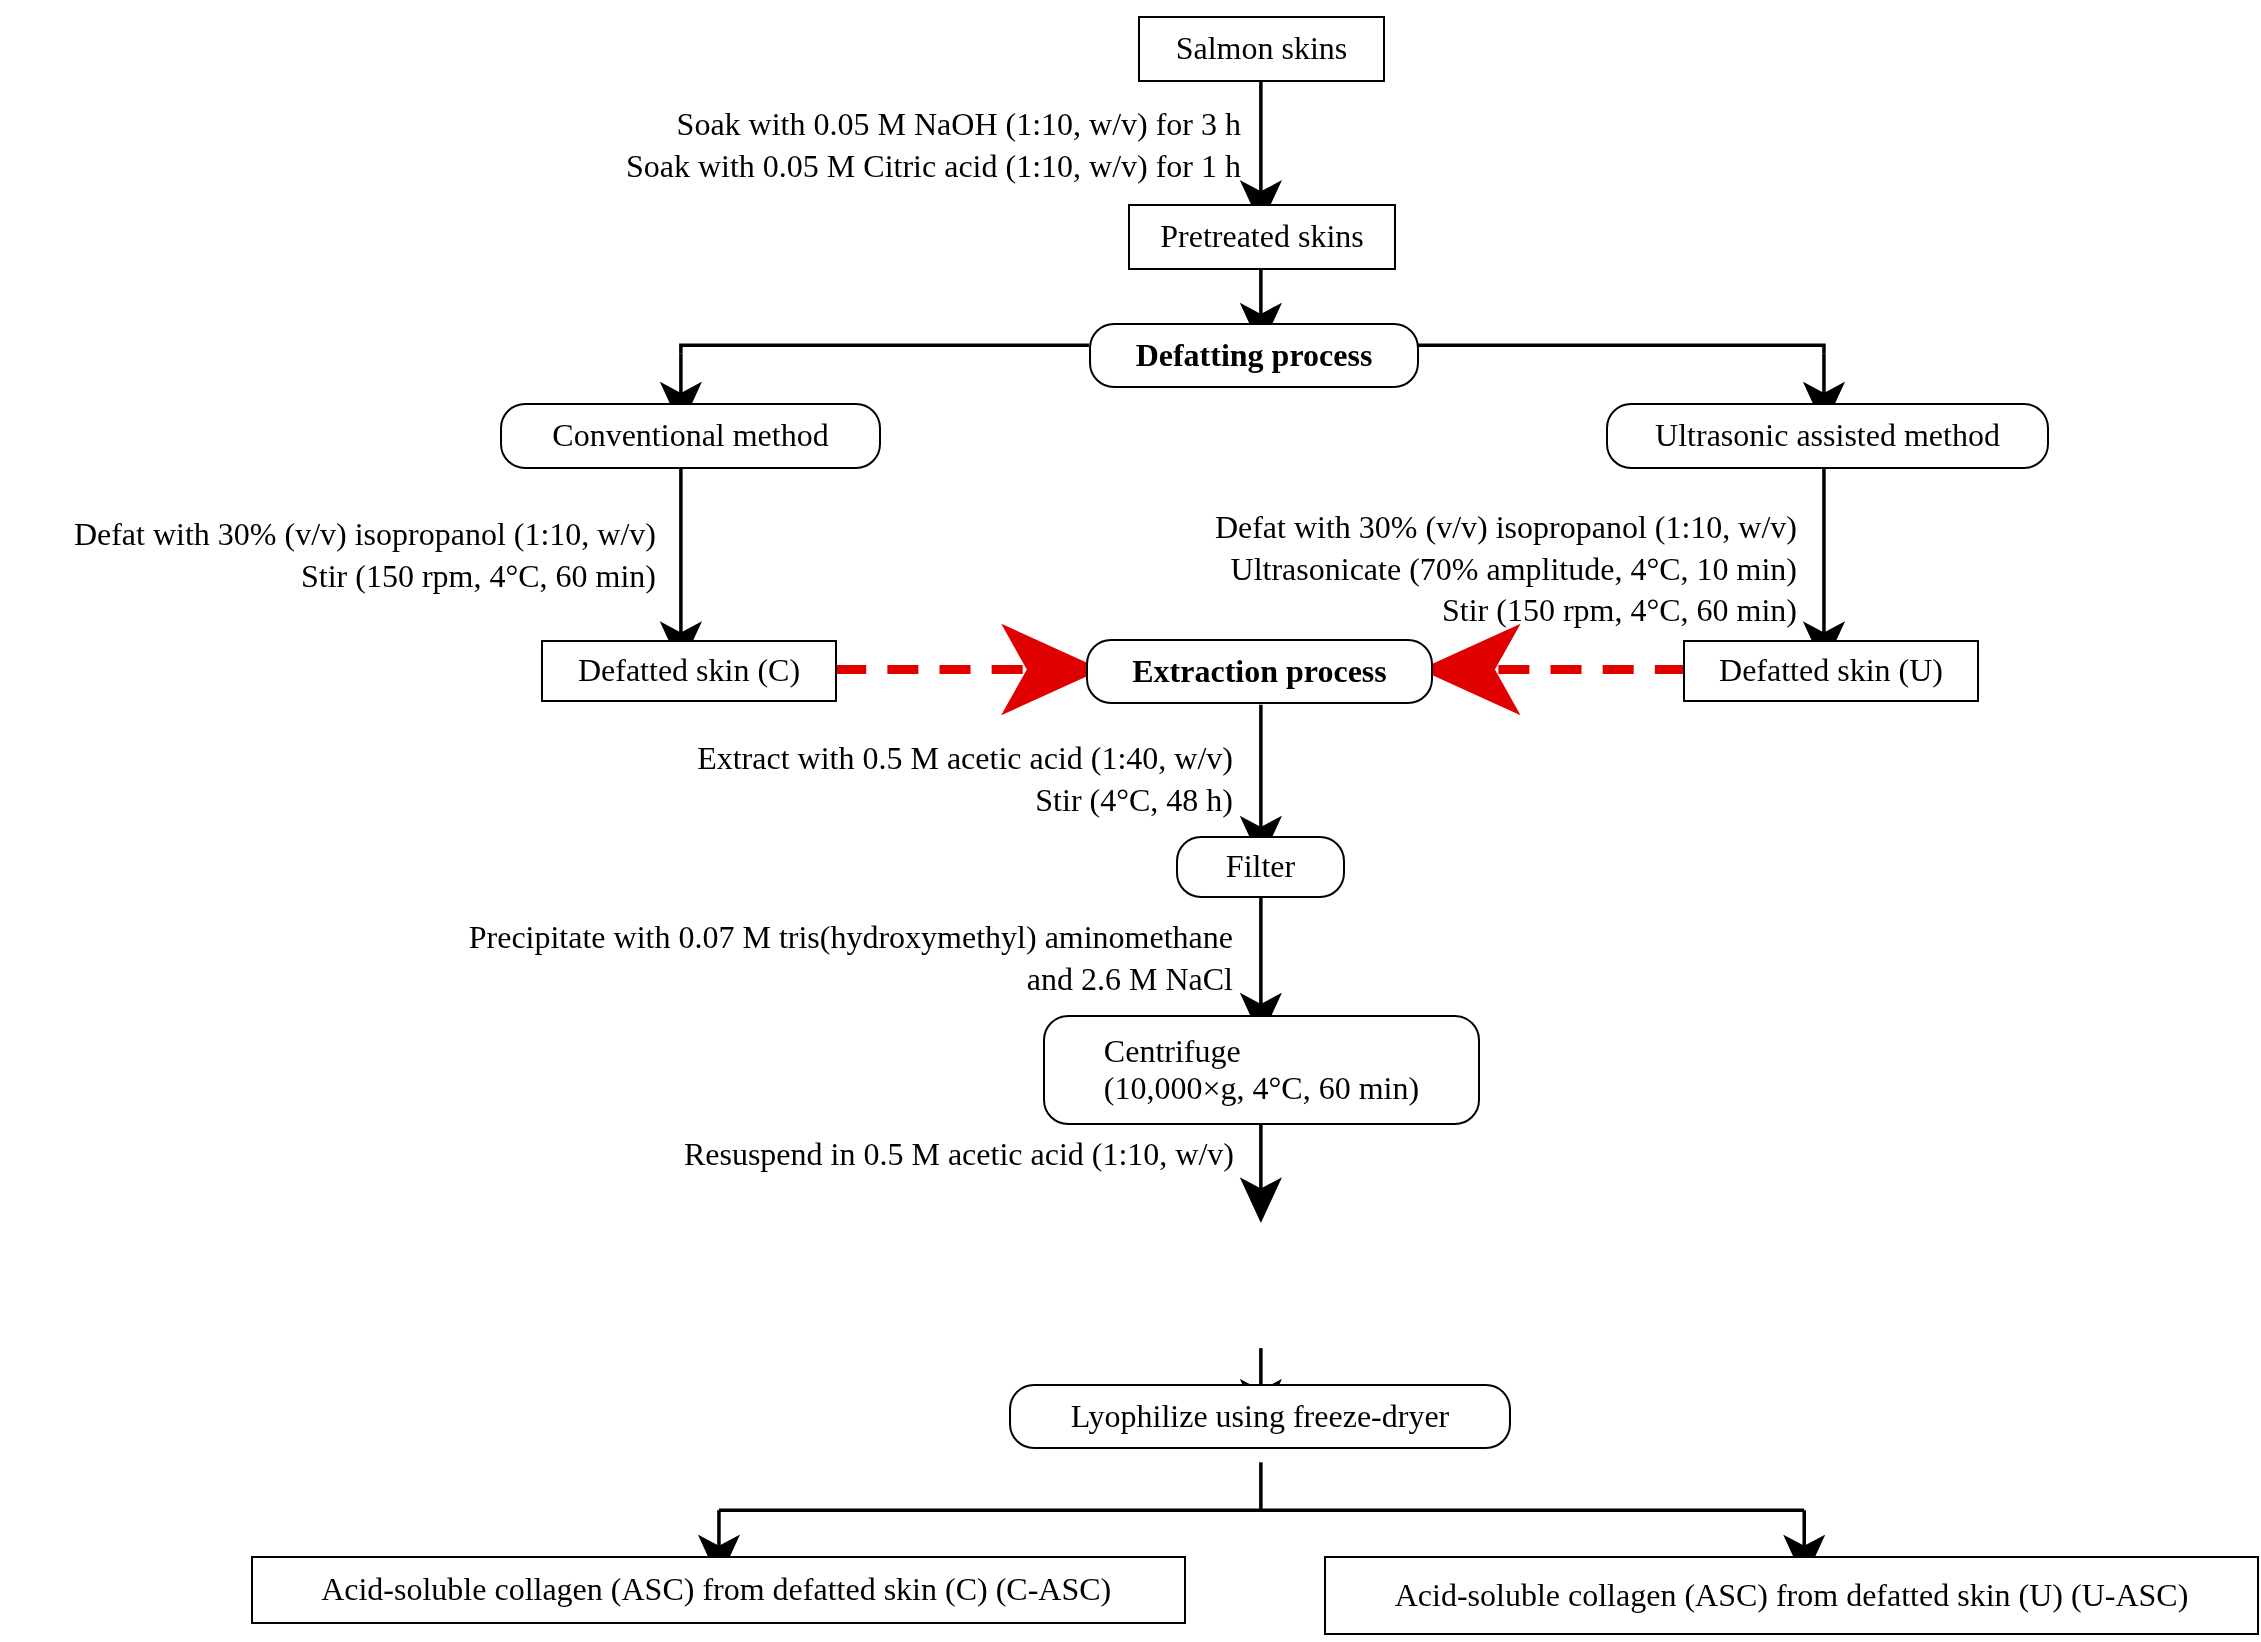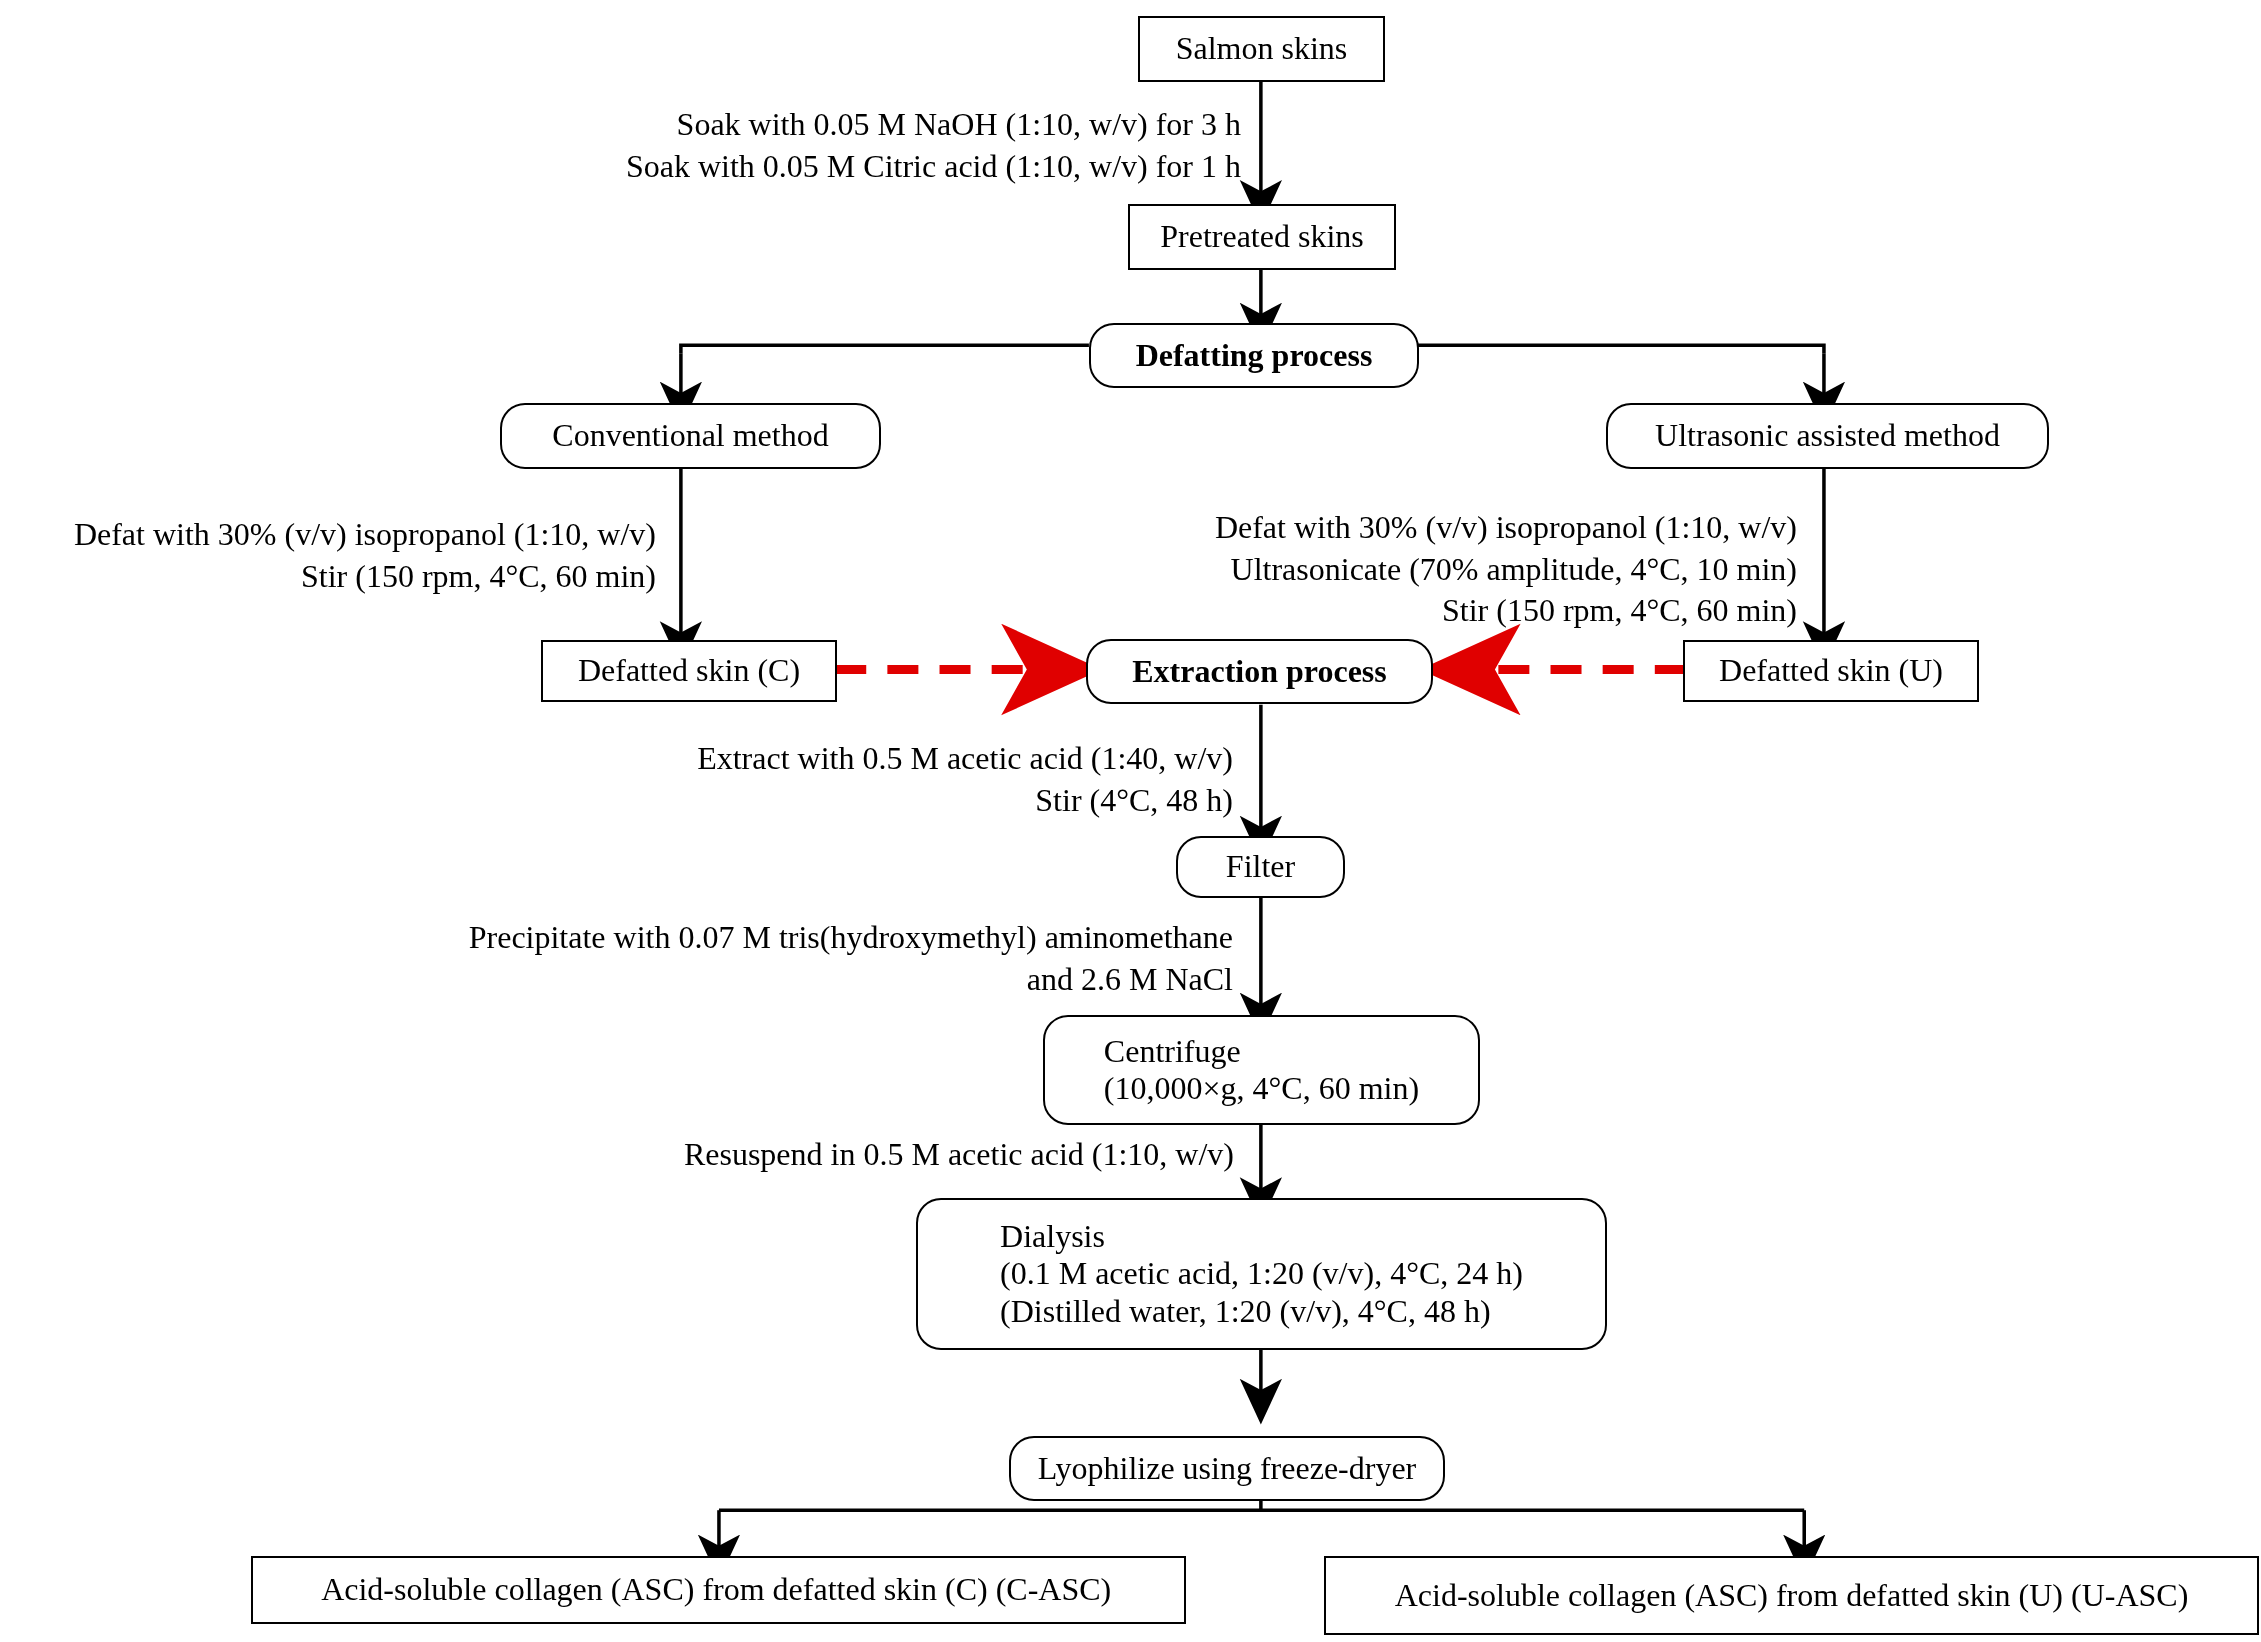--- a/index.html
+++ b/index.html
@@ -127,29 +127,22 @@
     <span>Filter</span>
   </div>
 
   <div class="node rounded" style="left:1043px;top:1015px;width:437px;height:110px;">
     <span class="stack">
       <span>Centrifuge</span>
       <span>(10,000×g, 4°C, 60 min)</span>
     </span>
   </div>
 
-  <div class="node rounded" style="left:916px;top:1198px;width:691px;height:152px;">
-    <span class="stack">
-      <span>Dialysis</span>
-      <span>(0.1 M acetic acid, 1:20 (v/v), 4°C, 24 h)</span>
-      <span>(Distilled water, 1:20 (v/v), 4°C, 48 h)</span>
-    </span>
-  </div>
 
-  <div class="node rounded" style="left:1009px;top:1436px;width:436px;height:65px;">
+  <div class="node rounded" style="left:1009px;top:1384px;width:502px;height:65px;">
     <span>Lyophilize using freeze-dryer</span>
   </div>
 
   <div class="node" style="left:251px;top:1556px;width:935px;height:68px;padding-left:8px;">
     <span>Acid-soluble collagen (ASC) from defatted skin (C) (C-ASC)</span>
   </div>
 
   <div class="node" style="left:1324px;top:1556px;width:935px;height:79px;">
     <span>Acid-soluble collagen (ASC) from defatted skin (U) (U-ASC)</span>
   </div>

